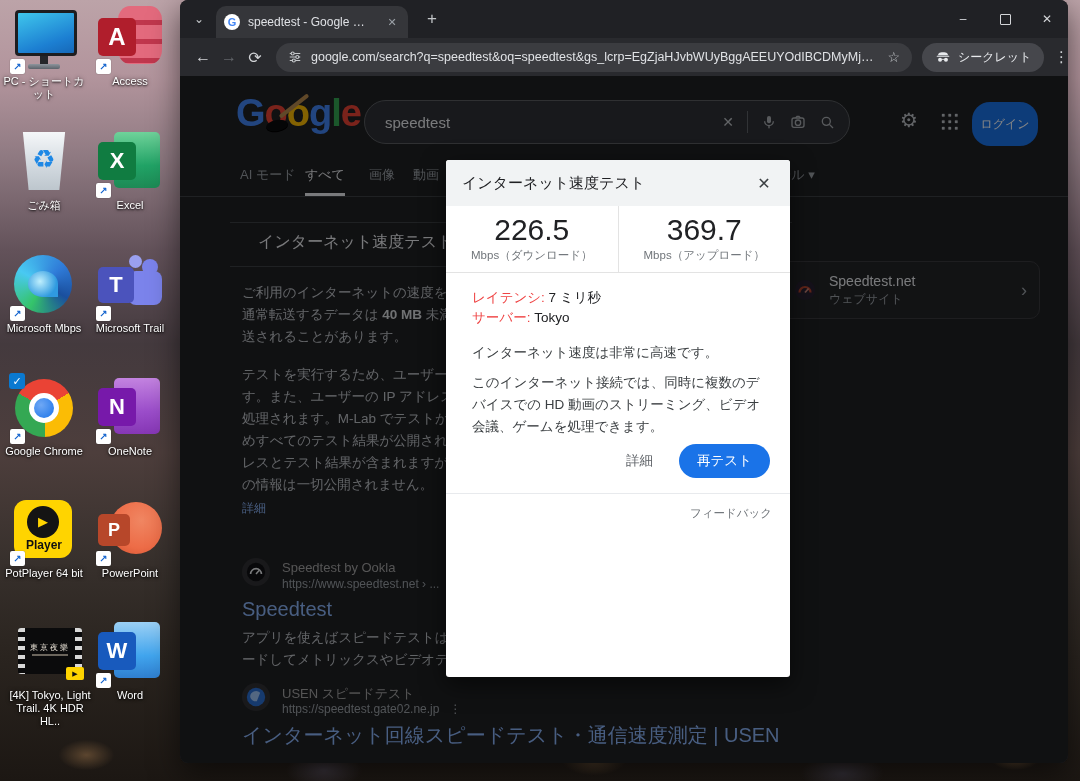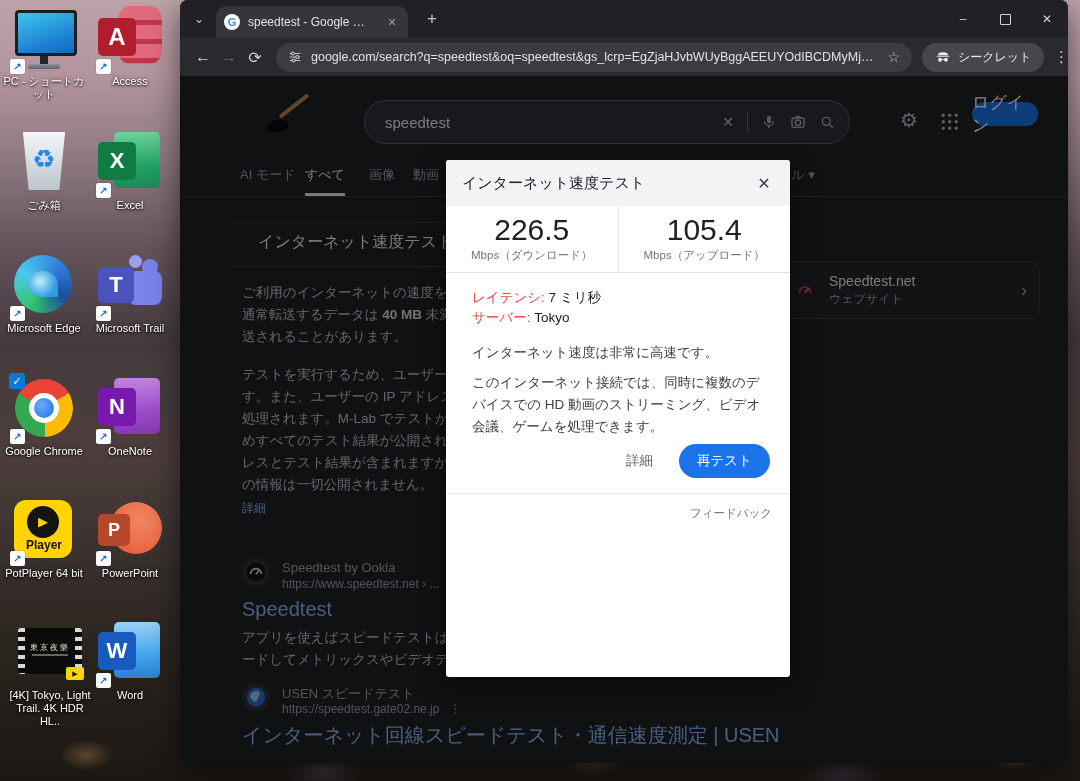--- a/index.html
+++ b/index.html
@@ -143,22 +143,22 @@
   .searchbox{left:184px;top:24px;width:486px;height:44px;border-radius:22px;background:#2f3136;
     border:1px solid #5a5d61;display:flex;align-items:center;box-sizing:border-box;padding:0 14px 0 20px;}
   .sval{flex:1;font-size:15px;color:#e8eaed;}
   .sbicons{display:flex;align-items:center;gap:13px;}
   .sbsep{width:1px;height:22px;background:#5f6368;}
   .clearx{color:#bdc1c6;font-size:14px;}
 
   .gear{left:720px;top:32px;font-size:20px;color:#bdc1c6;}
   .apps{left:760px;top:36px;width:18px;height:18px;
     background-image:radial-gradient(#bdc1c6 1.5px,transparent 1.9px);background-size:6.5px 6.5px;}
-  .login{left:792px;top:26px;width:66px;height:24px;border-radius:18px;background:#1a73e8;
-    color:#fff;font-size:17px;display:flex;align-items:center;justify-content:center;}
+  .login{left:792px;top:26px;width:66px;height:44px;border-radius:18px;background:#1a73e8;
+    color:#fff;font-size:12px;display:flex;align-items:center;justify-content:center;}
 
   .ptab{top:90px;font-size:13px;color:#9aa0a6;}
   .ptab.active{color:#e8eaed;padding-bottom:9px;border-bottom:3px solid #e8eaed;}
   .tabs-hr{left:0;right:0;top:120px;border-bottom:1px solid #3c4043;}
 
   .hr-card{border-bottom:1px solid #3c4043;}
   .card-title{left:78px;top:156px;font-size:16px;color:#e8eaed;}
   .ansline{left:62px;font-size:13.5px;color:#bdc1c6;line-height:22px;white-space:nowrap;}
   .ansline b{color:#d7dadd;}
   .morelink{left:62px;top:398px;font-size:12px;color:#8ab4f8;}
@@ -240,21 +240,21 @@
     <div class="tile">X</div>
     <div class="lnk">↗</div>
   </div>
   <div class="dlabel">Excel</div>
 </div>
 <div class="dicon" style="left:2px;top:253px">
   <div class="art art-edge">
     <div class="ball"></div>
     <div class="lnk">↗</div>
   </div>
-  <div class="dlabel">Microsoft Edge</div>
+  <div class="dlabel">Microsoft Mbps</div>
 </div>
 <div class="dicon" style="left:88px;top:253px">
   <div class="art art-teams">
     <div class="pp2"></div>
       <div class="pp1"></div>
       <div class="body"></div>
     <div class="tile">T</div>
     <div class="lnk">↗</div>
   </div>
   <div class="dlabel">Microsoft Trail</div>
@@ -354,20 +354,21 @@
           <circle cx="16.4" cy="16" r="3"></circle>
         <rect x="10.6" y="14.8" width="2.8" height="1.4"></rect>
       </svg>
       <span>シークレット</span>
     </div>
     <div class="menu3">⋮</div>
   </div>
 
   <div class="content">
 
+    <div class="abs glogo"><span class="l1">G</span><span class="l2">o</span><span class="l3">o</span><span class="l4">g</span><span class="l5">l</span><span class="l6">e</span></div>
     <div class="abs stick"></div>
     <div class="abs puck"></div>
 
     <div class="abs searchbox">
       <div class="sval">speedtest</div>
       <div class="sbicons">
         <div class="clearx">✕</div>
         <div class="sbsep"></div>
         <svg width="16" height="16" viewBox="0 0 24 24" fill="#a9adb2">
           <rect x="9" y="3" width="6" height="11" rx="3"></rect>
@@ -453,21 +454,21 @@
       <div class="dlg-head">
         <div class="dlg-title">インターネット速度テスト</div>
         <div class="dlg-x">✕</div>
       </div>
       <div class="metrics">
         <div class="mcell first">
           <div class="mval">226.5</div>
           <div class="mlab">Mbps（ダウンロード）</div>
         </div>
         <div class="mcell">
-          <div class="mval">105.4</div>
+          <div class="mval">369.7</div>
           <div class="mlab">Mbps（アップロード）</div>
         </div>
       </div>
       <div class="dl-lines">
         <div><span class="k">レイテンシ:</span> <span class="v">7 ミリ秒</span></div>
         <div><span class="k">サーバー:</span> <span class="v">Tokyo</span></div>
       </div>
       <div class="dmsg1">インターネット速度は非常に高速です。</div>
       <div class="dmsg2">このインターネット接続では、同時に複数のデバイスでの HD 動画のストリーミング、ビデオ会議、ゲームを処理できます。</div>
       <div class="dbtns">

